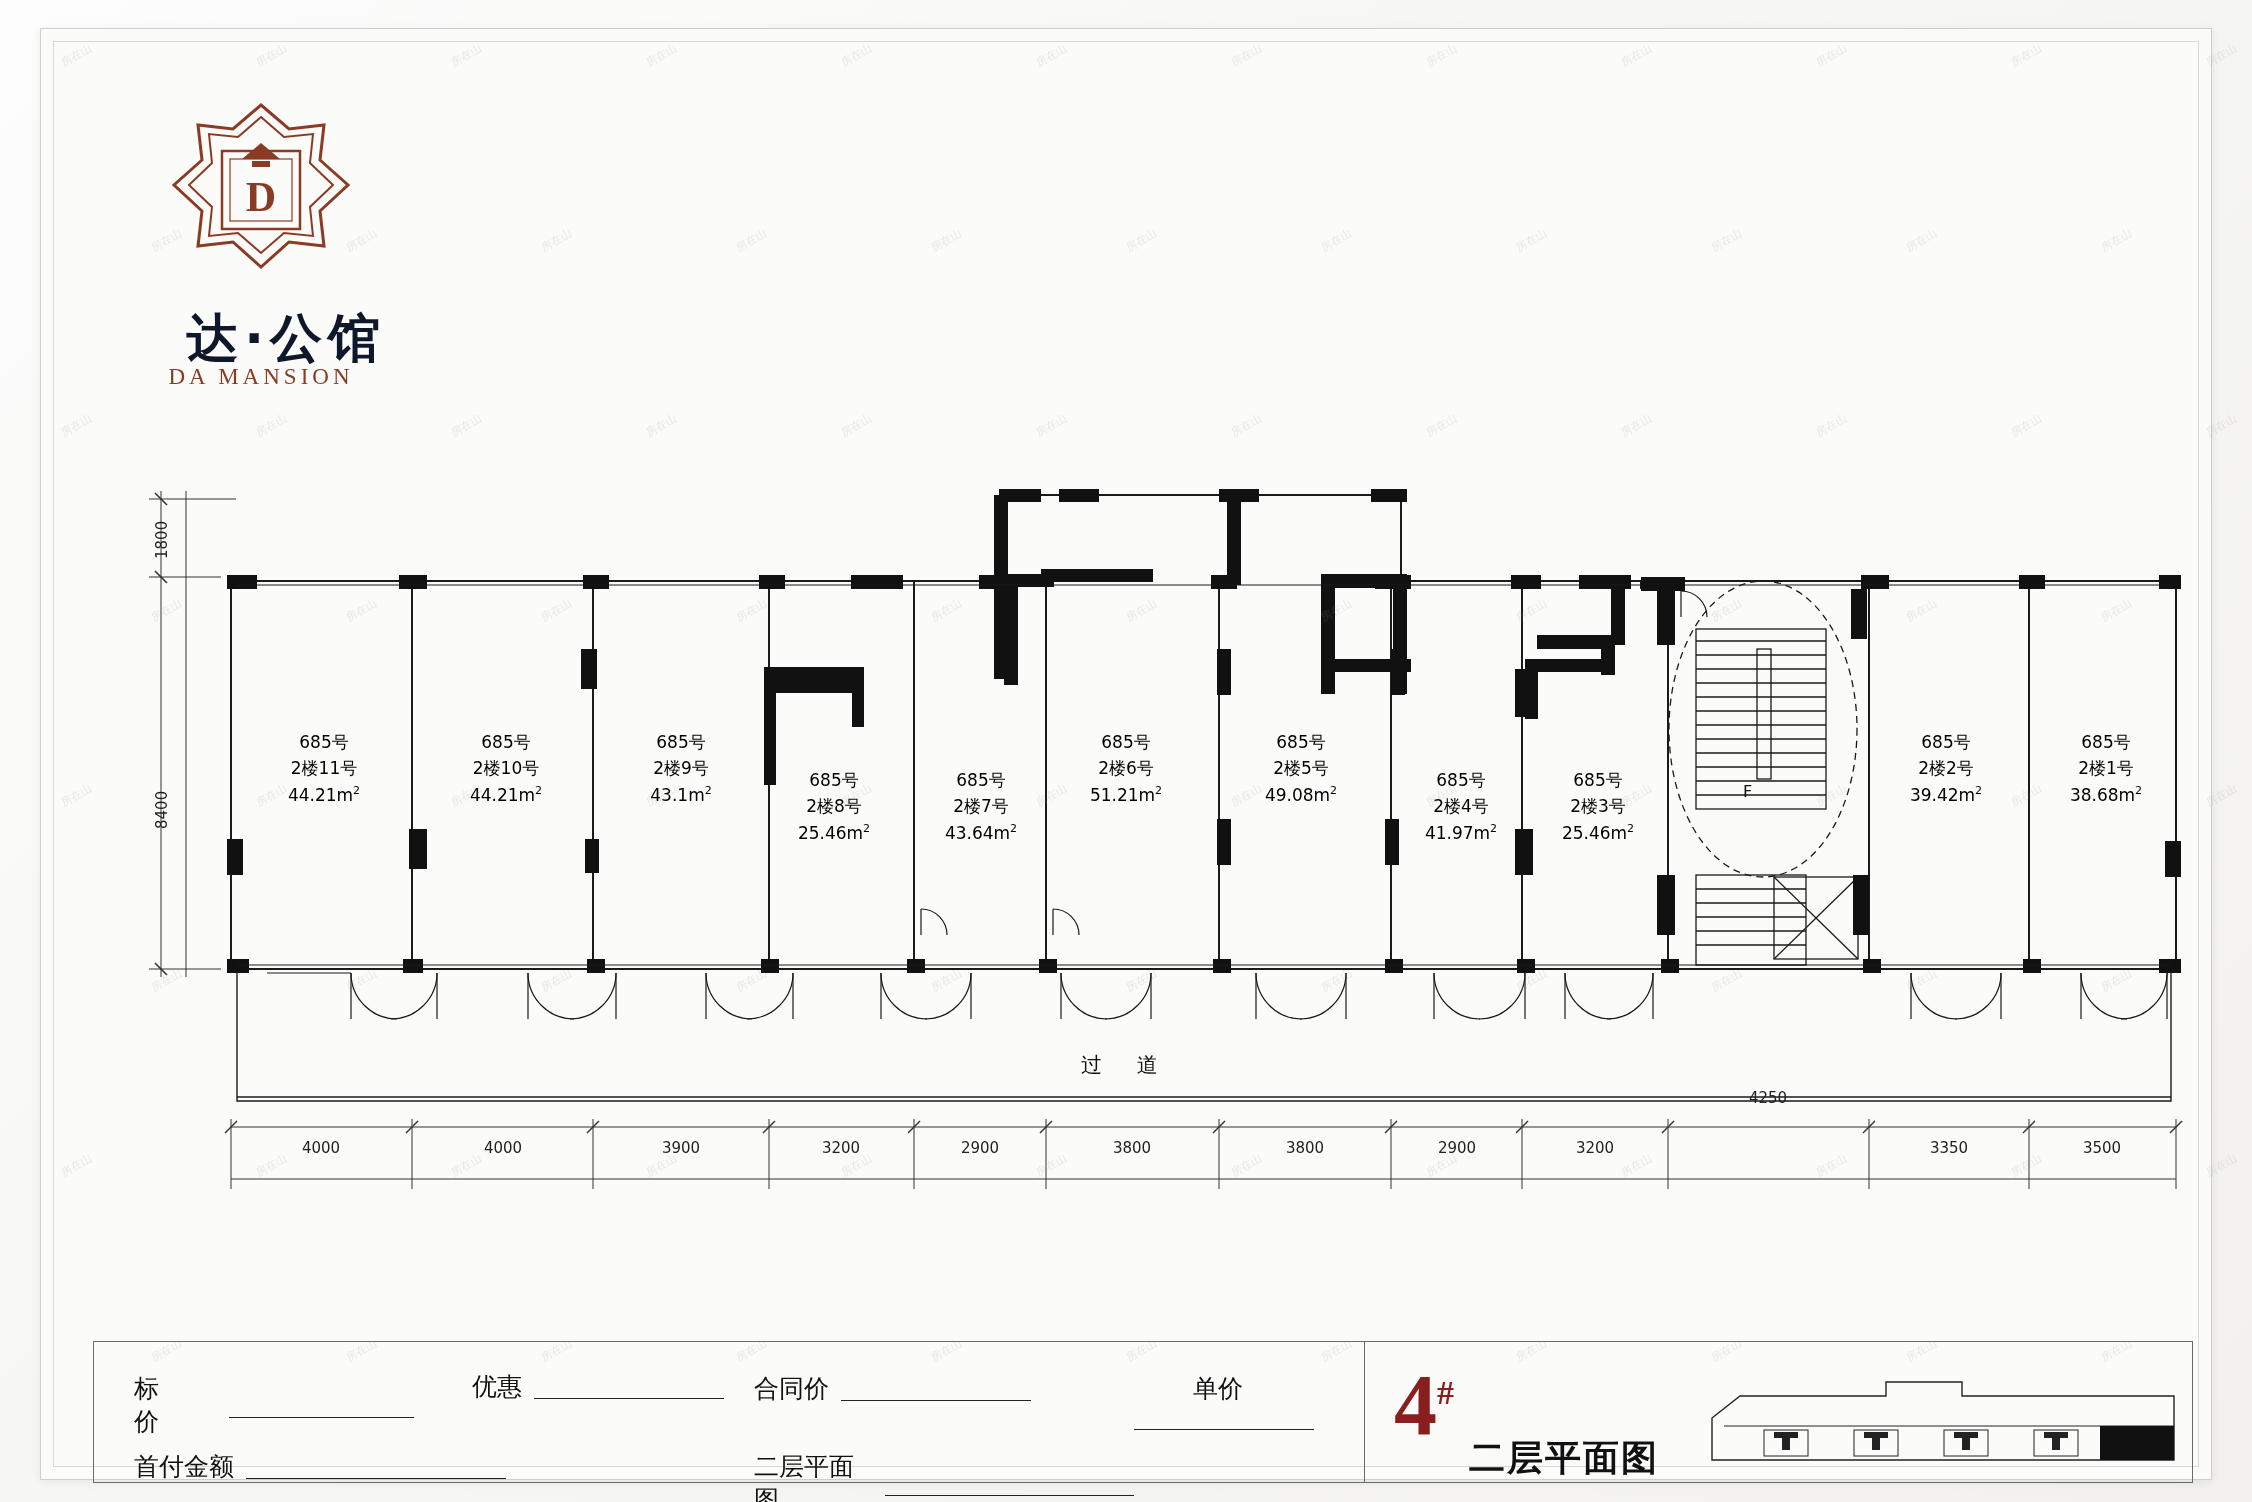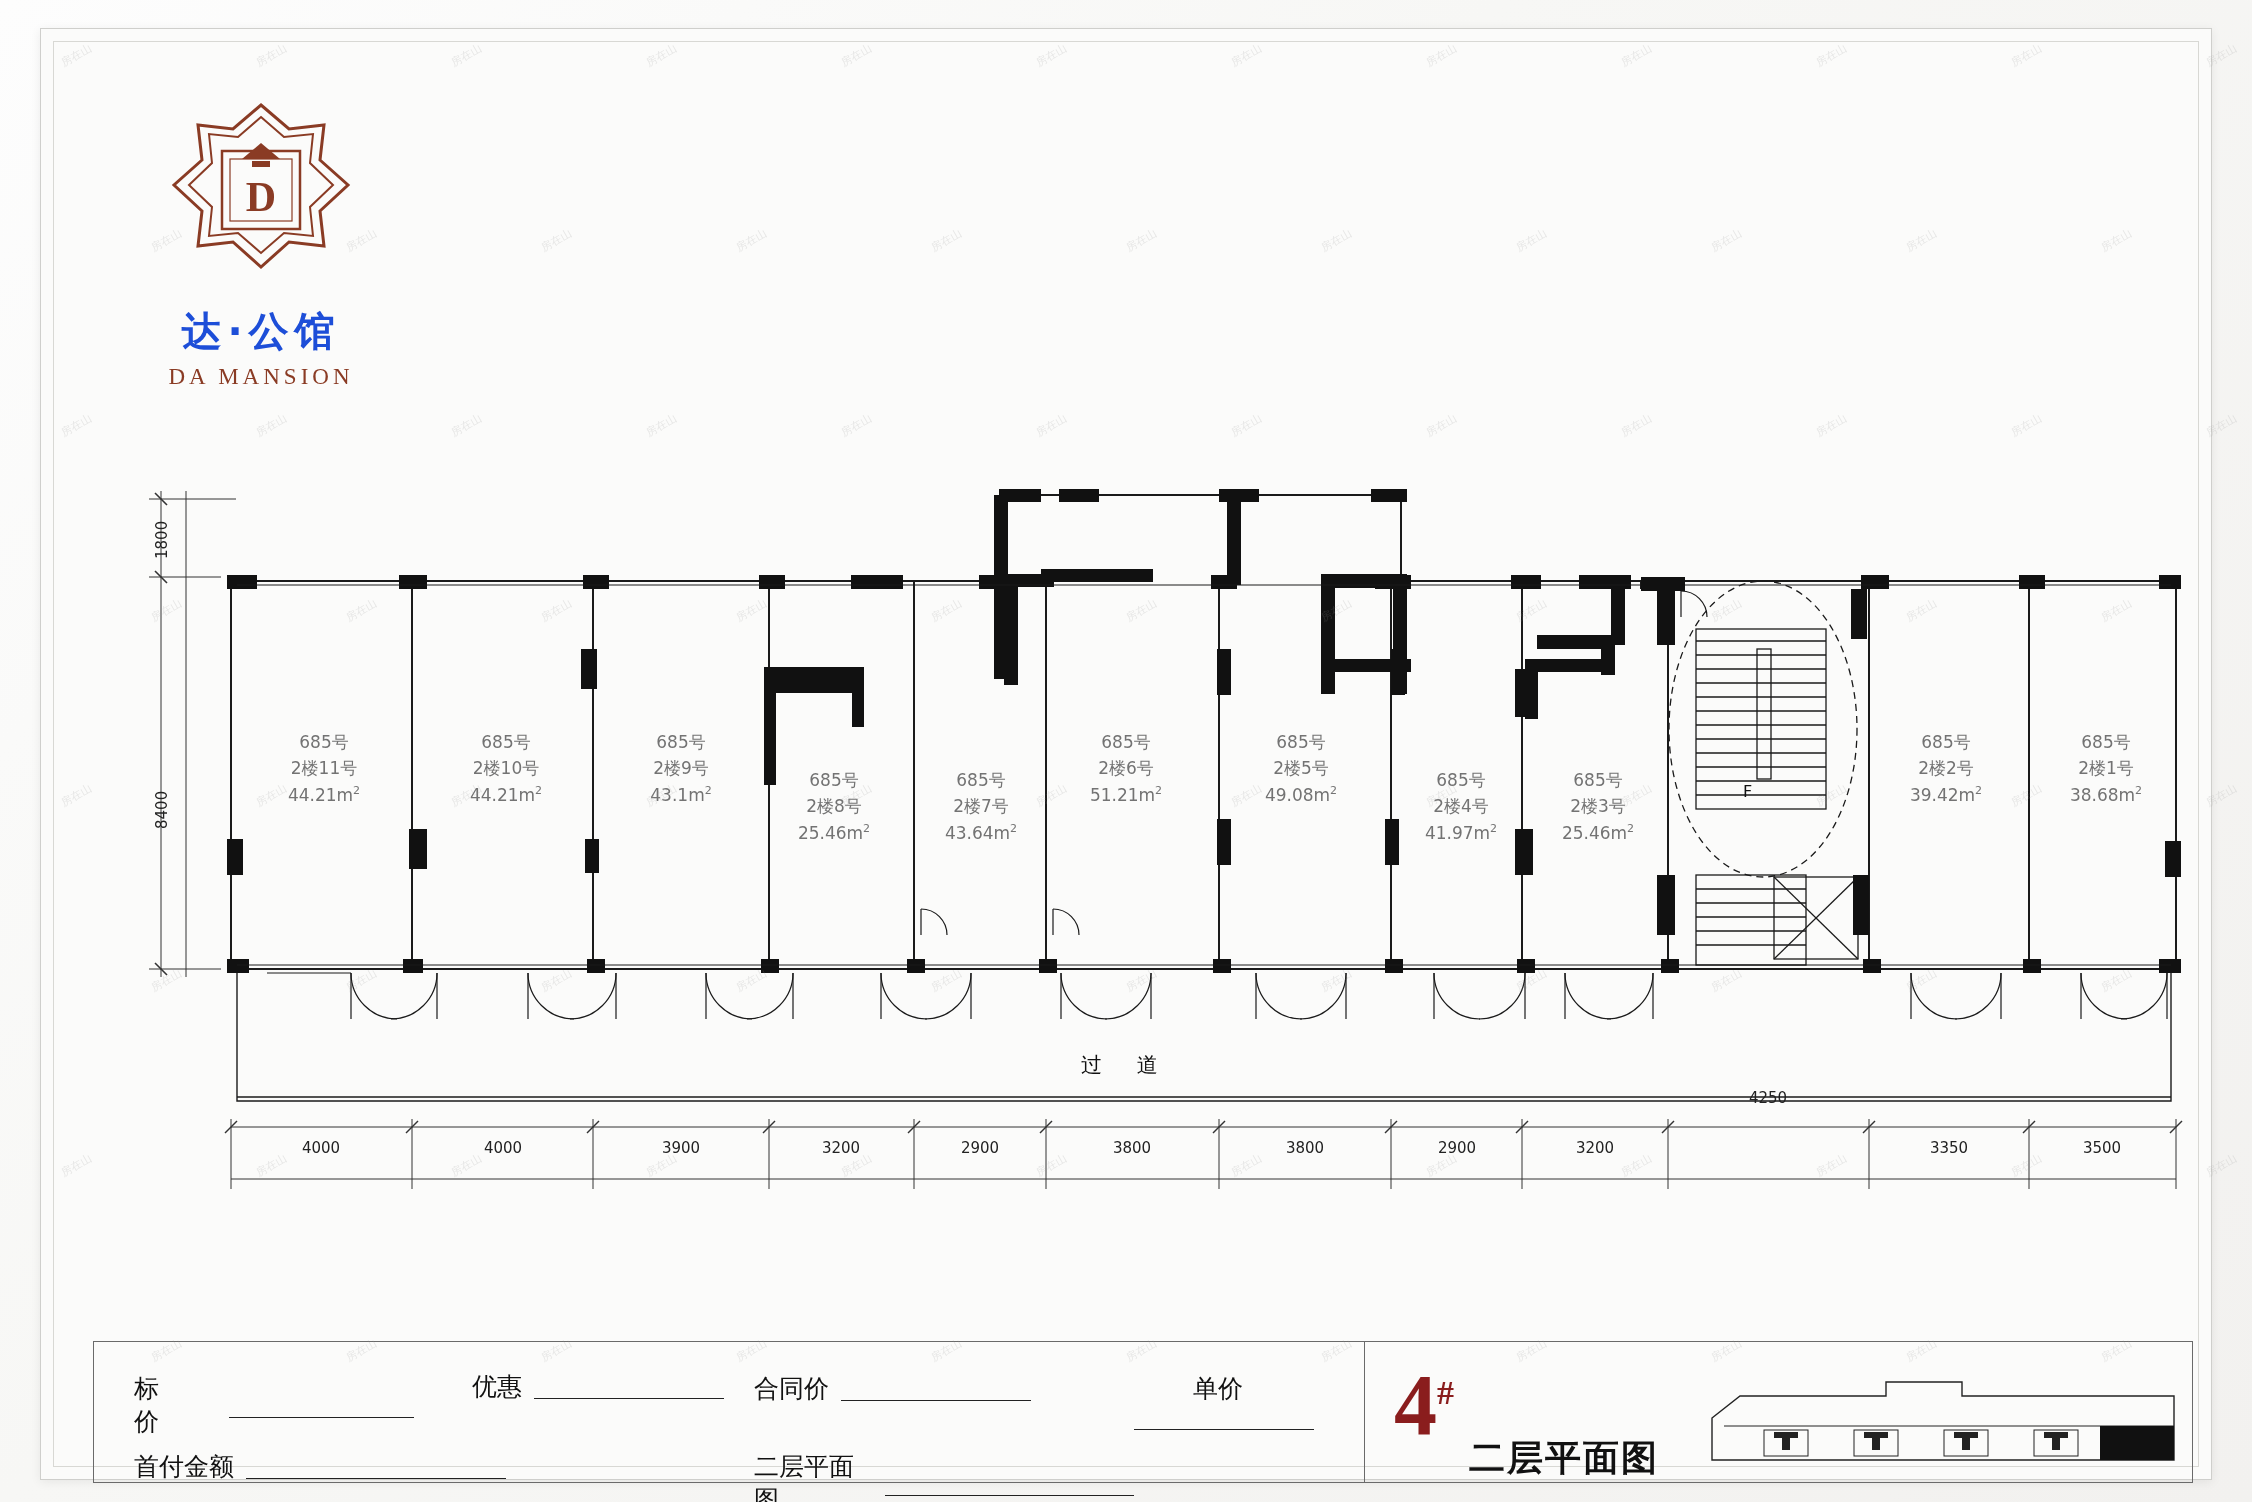--- a/index.html
+++ b/index.html
@@ -21,41 +21,41 @@
     box-shadow:0 2px 10px rgba(0,0,0,0.07);
   }
   .sheet-inner{
     position:absolute;left:12px;top:12px;right:12px;bottom:12px;
     border:1px solid #d8d8d4;
   }
   
   .logo-wrap{position:absolute;left:95px;top:70px;width:260px;height:320px;}
   .logo-mark{position:absolute;left:20px;top:0;width:210px;height:200px;}
   .logo-cn{
-    position:absolute;left:0;top:205px;width:250px;text-align:center;
-    font-size:40px;letter-spacing:6px;color:#1d4ed8;font-weight:bold;
+    position:absolute;left:0;top:205px;width:250px;text-align:right;
+    font-size:52px;letter-spacing:6px;color:#0f172a;font-weight:bold;
     font-family:"DejaVu Sans","Liberation Sans",sans-serif;
   }
   .logo-en{
     position:absolute;left:0;top:265px;width:250px;text-align:center;
     font-size:23px;letter-spacing:4px;color:#8a3b24;
     font-family:"Liberation Serif","DejaVu Serif",serif;
   }
   
   .wm{
     position:absolute;color:rgba(150,150,150,0.20);
     font-size:11px;line-height:1.05;text-align:center;
     transform:rotate(-30deg);pointer-events:none;user-select:none;
     font-family:"DejaVu Sans",sans-serif;
   }
   
   .plan{position:absolute;left:0;top:0;}
   
   .unit{
-    position:absolute;text-align:center;color:#737373;
+    position:absolute;text-align:center;color:#000000;
     font-size:17px;line-height:1.55;white-space:nowrap;
     font-family:"DejaVu Sans","Liberation Sans",sans-serif;
   }
   .unit span{display:block;}
   .unit sup{font-size:11px;vertical-align:super;}
   
   .dim{
     position:absolute;font-size:15px;color:#222;text-align:center;
     font-family:"DejaVu Sans","Liberation Sans",sans-serif;
   }

